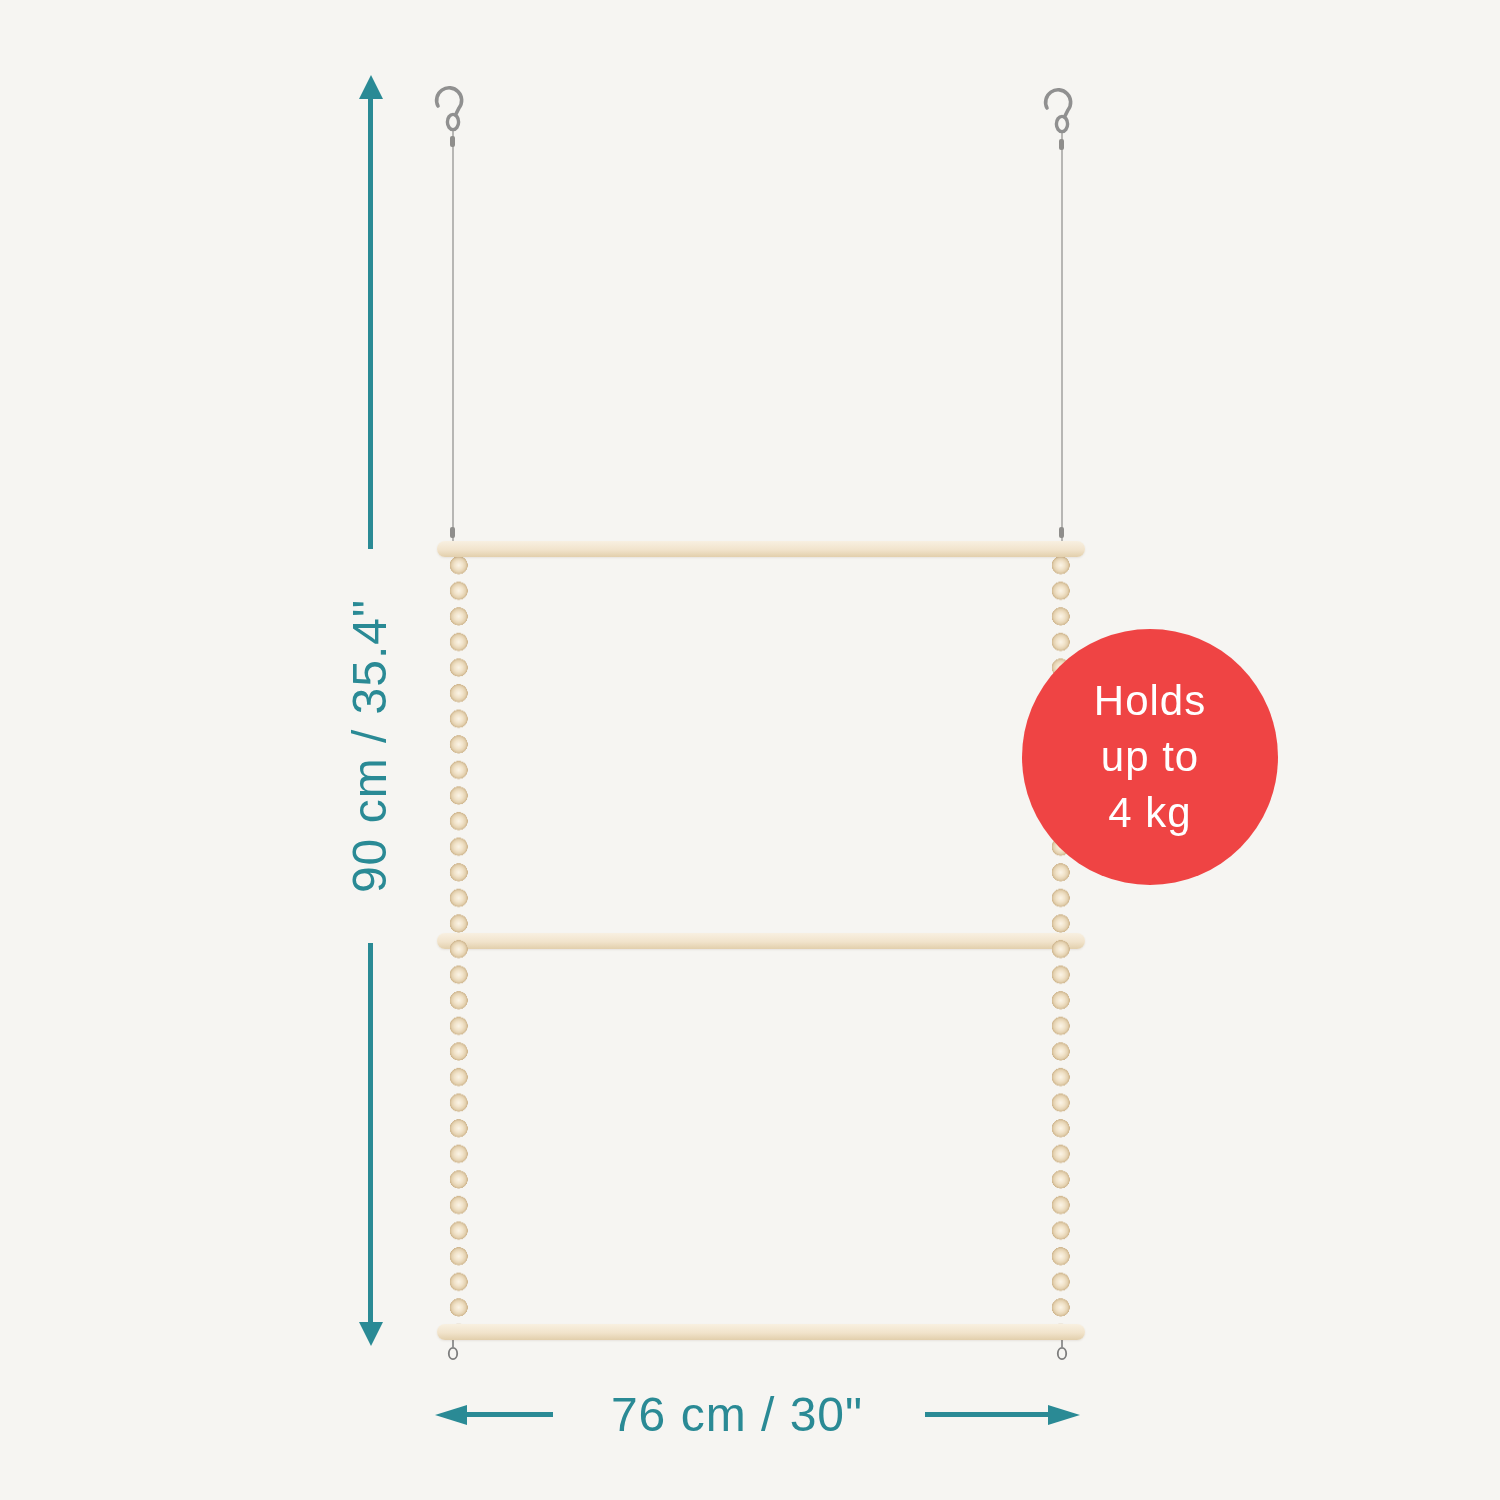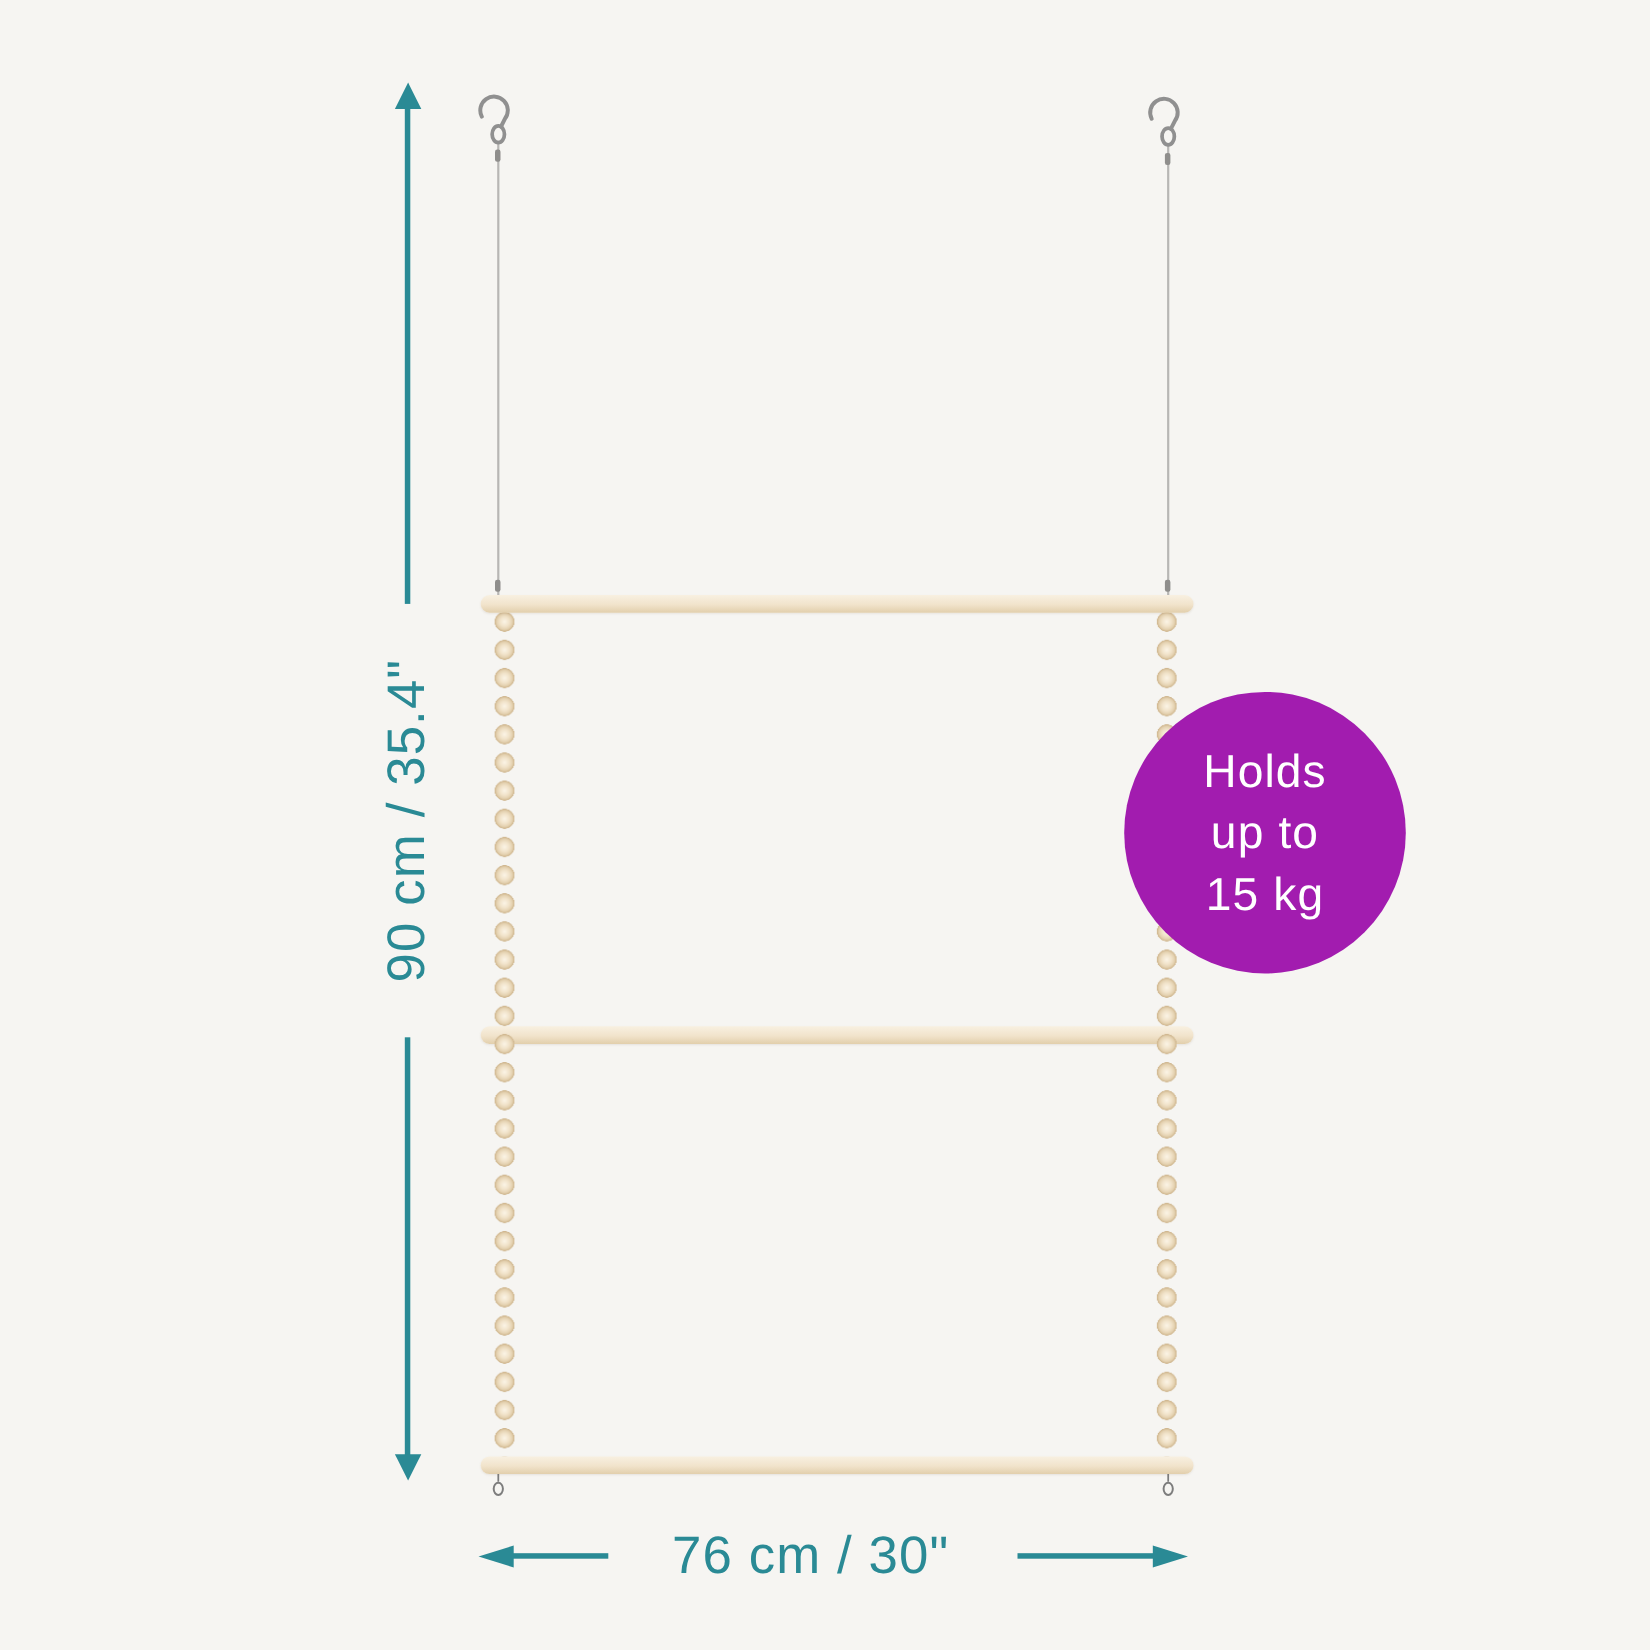--- a/index.html
+++ b/index.html
@@ -63,21 +63,21 @@
   .vlabel{
     position:absolute;left:160px;top:716px;width:420px;height:60px;line-height:60px;
     transform:rotate(-90deg);z-index:4;
   }
   .hlabel{
     position:absolute;left:557px;top:1385px;width:360px;height:60px;line-height:60px;z-index:4;
   }
   
   .badge{
     position:absolute;left:1022px;top:629px;width:256px;height:256px;
-    border-radius:50%;background:#a21caf;z-index:5;
+    border-radius:50%;background:#ef4444;z-index:5;
     display:flex;flex-direction:column;align-items:center;justify-content:center;
     color:#ffffff;font-size:42px;line-height:56px;letter-spacing:1px;text-align:center;
   }
 </style>
 </head>
 <body>
 
 <div class="stage">
 
   <div class="wire left"></div>
@@ -120,16 +120,16 @@
 
   <div class="head west"></div>
   <div class="hshaft s1"></div>
   <div class="dim-label hlabel">76 cm / 30"</div>
   <div class="hshaft s2"></div>
   <div class="head east"></div>
 
   <div class="badge">
     <div>Holds</div>
     <div>up to</div>
-    <div>15 kg</div>
+    <div>4 kg</div>
   </div>
 
 </div>
 
 </body></html>

